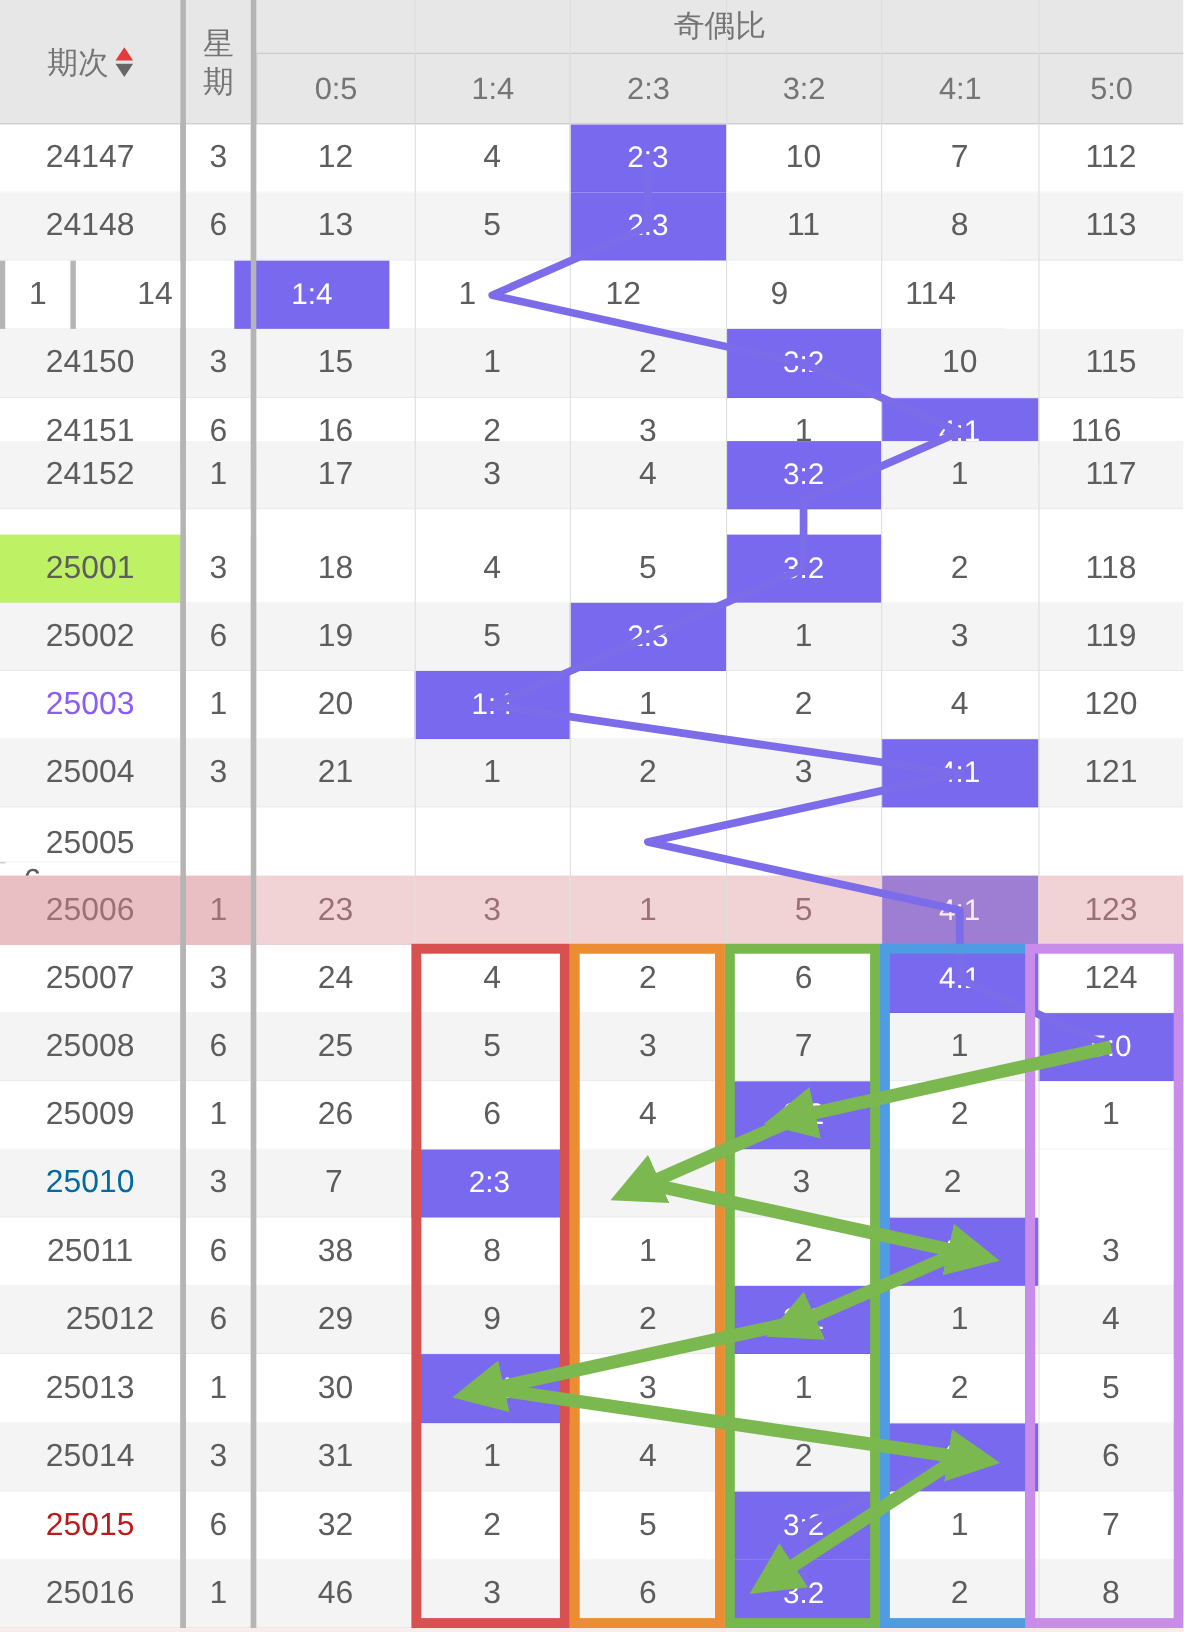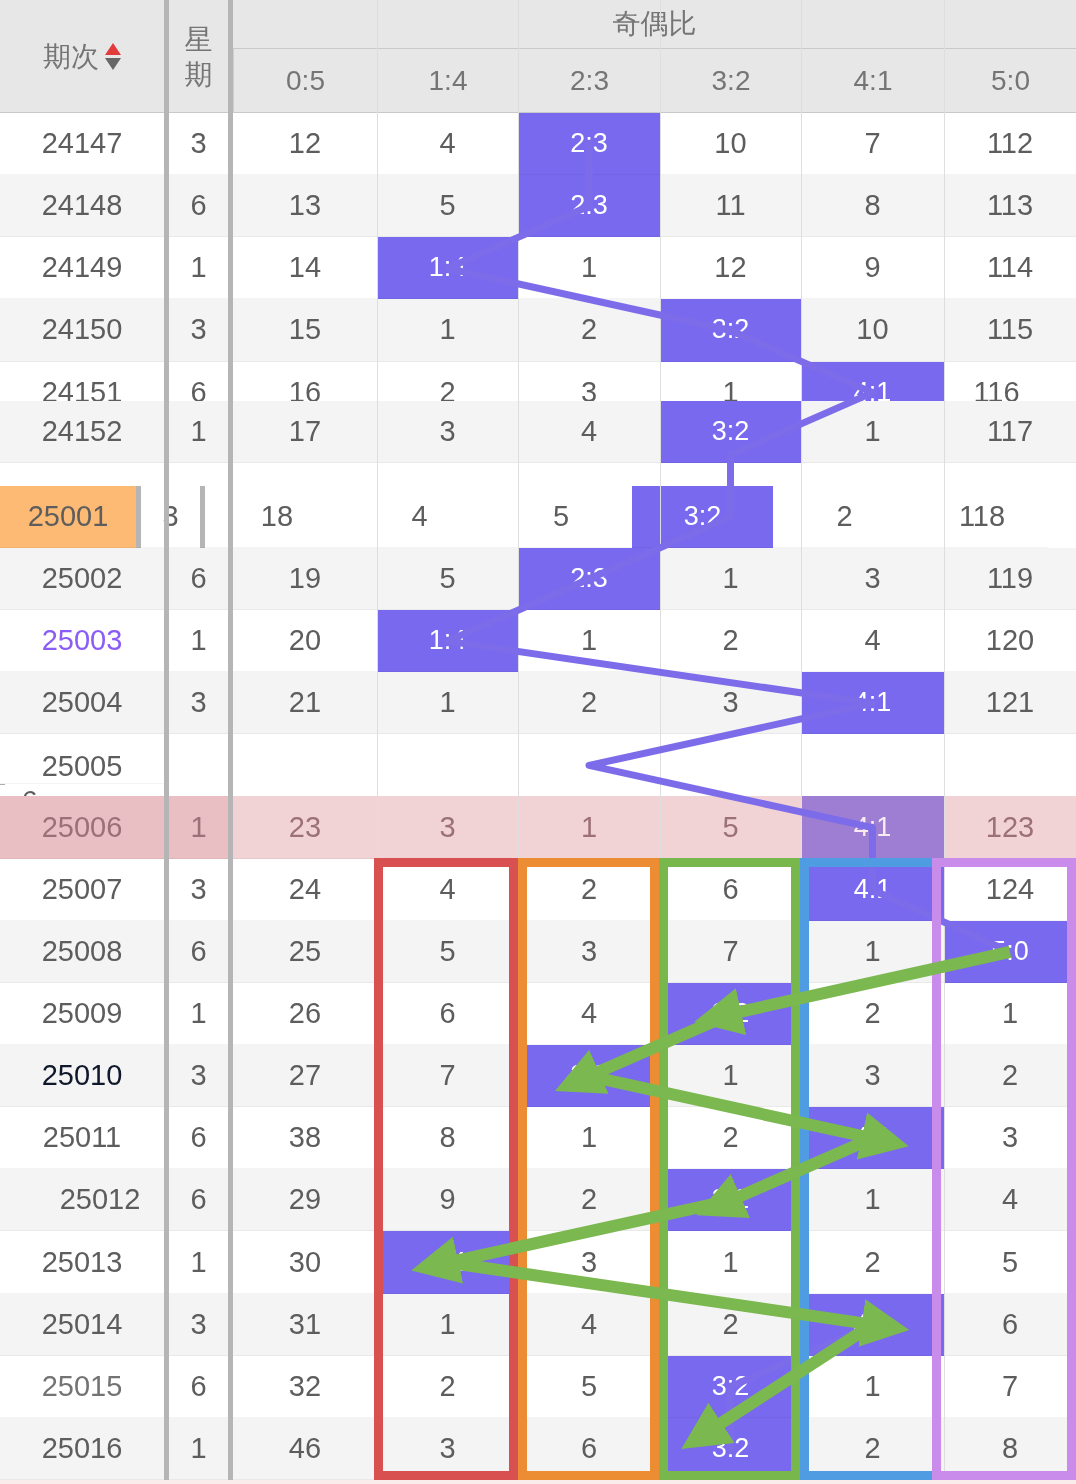--- a/index.html
+++ b/index.html
@@ -60,21 +60,20 @@
         <div class="cell" style="width: 59px; background: rgb(244, 244, 244); color: rgb(93, 93, 93);">6</div>
         <div class="cell" style="width: 5px; background: rgb(181, 181, 181);"></div>
         <div class="cell" style="width: 144px; background: rgb(244, 244, 244); color: rgb(93, 93, 93);">13</div>
         <div class="cell" style="width: 141px; background: rgb(244, 244, 244); color: rgb(93, 93, 93);">5</div>
         <div class="cell hlcell" style="width: 142px; background: rgb(121, 105, 239); color: rgb(255, 255, 255);">2:3</div>
         <div class="cell" style="width: 141px; background: rgb(244, 244, 244); color: rgb(93, 93, 93);">11</div>
         <div class="cell" style="width: 143px; background: rgb(244, 244, 244); color: rgb(93, 93, 93);">8</div>
         <div class="cell" style="width: 132px; background: rgb(244, 244, 244); color: rgb(93, 93, 93);">113</div>
       </div>
       <div class="trow" style="top: 237.272px; height: 62.136px;">
-        <div class="cell" style="width: 164px; background: rgb(255, 255, 255); color: rgb(93, 93, 93);">24149</div>
         <div class="cell" style="width: 5px; background: rgb(181, 181, 181);"></div>
         <div class="cell" style="width: 59px; background: rgb(255, 255, 255); color: rgb(93, 93, 93);">1</div>
         <div class="cell" style="width: 5px; background: rgb(181, 181, 181);"></div>
         <div class="cell" style="width: 144px; background: rgb(255, 255, 255); color: rgb(93, 93, 93);">14</div>
         <div class="cell hlcell" style="width: 141px; background: rgb(121, 105, 239); color: rgb(255, 255, 255);">1:4</div>
         <div class="cell" style="width: 142px; background: rgb(255, 255, 255); color: rgb(93, 93, 93);">1</div>
         <div class="cell" style="width: 141px; background: rgb(255, 255, 255); color: rgb(93, 93, 93);">12</div>
         <div class="cell" style="width: 143px; background: rgb(255, 255, 255); color: rgb(93, 93, 93);">9</div>
         <div class="cell" style="width: 132px; background: rgb(255, 255, 255); color: rgb(93, 93, 93);">114</div>
       </div>
@@ -108,21 +107,21 @@
         <div class="cell" style="width: 59px; background: rgb(244, 244, 244); color: rgb(93, 93, 93);">1</div>
         <div class="cell" style="width: 5px; background: rgb(181, 181, 181);"></div>
         <div class="cell" style="width: 144px; background: rgb(244, 244, 244); color: rgb(93, 93, 93);">17</div>
         <div class="cell" style="width: 141px; background: rgb(244, 244, 244); color: rgb(93, 93, 93);">3</div>
         <div class="cell" style="width: 142px; background: rgb(244, 244, 244); color: rgb(93, 93, 93);">4</div>
         <div class="cell hlcell" style="width: 141px; background: rgb(121, 105, 239); color: rgb(255, 255, 255);">3:2</div>
         <div class="cell" style="width: 143px; background: rgb(244, 244, 244); color: rgb(93, 93, 93);">1</div>
         <div class="cell" style="width: 132px; background: rgb(244, 244, 244); color: rgb(93, 93, 93);">117</div>
       </div>
       <div class="trow" style="top: 485.816px; height: 62.136px;">
-        <div class="cell" style="width: 136px; background: #fdba74; color: rgb(93, 93, 93);">25001</div>
+        <div class="cell" style="width: 164px; background: #bef264; color: rgb(93, 93, 93);">25001</div>
         <div class="cell" style="width: 5px; background: rgb(181, 181, 181);"></div>
         <div class="cell" style="width: 59px; background: rgb(255, 255, 255); color: rgb(93, 93, 93);">3</div>
         <div class="cell" style="width: 5px; background: rgb(181, 181, 181);"></div>
         <div class="cell" style="width: 144px; background: rgb(255, 255, 255); color: rgb(93, 93, 93);">18</div>
         <div class="cell" style="width: 141px; background: rgb(255, 255, 255); color: rgb(93, 93, 93);">4</div>
         <div class="cell" style="width: 142px; background: rgb(255, 255, 255); color: rgb(93, 93, 93);">5</div>
         <div class="cell hlcell" style="width: 141px; background: rgb(121, 105, 239); color: rgb(255, 255, 255);">3:2</div>
         <div class="cell" style="width: 143px; background: rgb(255, 255, 255); color: rgb(93, 93, 93);">2</div>
         <div class="cell" style="width: 132px; background: rgb(255, 255, 255); color: rgb(93, 93, 93);">118</div>
       </div>
@@ -216,25 +215,24 @@
         <div class="cell" style="width: 59px; background: rgb(255, 255, 255); color: rgb(93, 93, 93);">1</div>
         <div class="cell" style="width: 5px; background: rgb(181, 181, 181);"></div>
         <div class="cell" style="width: 144px; background: rgb(255, 255, 255); color: rgb(93, 93, 93);">26</div>
         <div class="cell" style="width: 141px; background: rgb(255, 255, 255); color: rgb(93, 93, 93);">6</div>
         <div class="cell" style="width: 142px; background: rgb(255, 255, 255); color: rgb(93, 93, 93);">4</div>
         <div class="cell hlcell" style="width: 141px; background: rgb(121, 105, 239); color: rgb(255, 255, 255);">3:2</div>
         <div class="cell" style="width: 143px; background: rgb(255, 255, 255); color: rgb(93, 93, 93);">2</div>
         <div class="cell" style="width: 132px; background: rgb(255, 255, 255); color: rgb(93, 93, 93);">1</div>
       </div>
       <div class="trow" style="top: 1045.04px; height: 62.136px;">
-        <div class="cell" style="width: 164px; background: rgb(244, 244, 244); color: #0f172a;">25010</div>
+        <div class="cell" style="width: 164px; background: rgb(244, 244, 244); color: #0369a1;">25010</div>
         <div class="cell" style="width: 5px; background: rgb(181, 181, 181);"></div>
         <div class="cell" style="width: 59px; background: rgb(244, 244, 244); color: rgb(93, 93, 93);">3</div>
         <div class="cell" style="width: 5px; background: rgb(181, 181, 181);"></div>
-        <div class="cell" style="width: 144px; background: rgb(244, 244, 244); color: rgb(93, 93, 93);">27</div>
         <div class="cell" style="width: 141px; background: rgb(244, 244, 244); color: rgb(93, 93, 93);">7</div>
         <div class="cell hlcell" style="width: 142px; background: rgb(121, 105, 239); color: rgb(255, 255, 255);">2:3</div>
         <div class="cell" style="width: 141px; background: rgb(244, 244, 244); color: rgb(93, 93, 93);">1</div>
         <div class="cell" style="width: 143px; background: rgb(244, 244, 244); color: rgb(93, 93, 93);">3</div>
         <div class="cell" style="width: 132px; background: rgb(244, 244, 244); color: rgb(93, 93, 93);">2</div>
       </div>
       <div class="trow" style="top: 1107.18px; height: 62.136px;">
         <div class="cell" style="width: 164px; background: rgb(255, 255, 255); color: rgb(93, 93, 93);">25011</div>
         <div class="cell" style="width: 5px; background: rgb(181, 181, 181);"></div>
         <div class="cell" style="width: 59px; background: rgb(255, 255, 255); color: rgb(93, 93, 93);">6</div>
@@ -276,21 +274,21 @@
         <div class="cell" style="width: 59px; background: rgb(244, 244, 244); color: rgb(93, 93, 93);">3</div>
         <div class="cell" style="width: 5px; background: rgb(181, 181, 181);"></div>
         <div class="cell" style="width: 144px; background: rgb(244, 244, 244); color: rgb(93, 93, 93);">31</div>
         <div class="cell" style="width: 141px; background: rgb(244, 244, 244); color: rgb(93, 93, 93);">1</div>
         <div class="cell" style="width: 142px; background: rgb(244, 244, 244); color: rgb(93, 93, 93);">4</div>
         <div class="cell" style="width: 141px; background: rgb(244, 244, 244); color: rgb(93, 93, 93);">2</div>
         <div class="cell hlcell" style="width: 143px; background: rgb(121, 105, 239); color: rgb(255, 255, 255);">4:1</div>
         <div class="cell" style="width: 132px; background: rgb(244, 244, 244); color: rgb(93, 93, 93);">6</div>
       </div>
       <div class="trow" style="top: 1355.72px; height: 62.136px;">
-        <div class="cell" style="width: 164px; background: rgb(255, 255, 255); color: #737373;">25015</div>
+        <div class="cell" style="width: 164px; background: rgb(255, 255, 255); color: #b91c1c;">25015</div>
         <div class="cell" style="width: 5px; background: rgb(181, 181, 181);"></div>
         <div class="cell" style="width: 59px; background: rgb(255, 255, 255); color: rgb(93, 93, 93);">6</div>
         <div class="cell" style="width: 5px; background: rgb(181, 181, 181);"></div>
         <div class="cell" style="width: 144px; background: rgb(255, 255, 255); color: rgb(93, 93, 93);">32</div>
         <div class="cell" style="width: 141px; background: rgb(255, 255, 255); color: rgb(93, 93, 93);">2</div>
         <div class="cell" style="width: 142px; background: rgb(255, 255, 255); color: rgb(93, 93, 93);">5</div>
         <div class="cell hlcell" style="width: 141px; background: rgb(121, 105, 239); color: rgb(255, 255, 255);">3:2</div>
         <div class="cell" style="width: 143px; background: rgb(255, 255, 255); color: rgb(93, 93, 93);">1</div>
         <div class="cell" style="width: 132px; background: rgb(255, 255, 255); color: rgb(93, 93, 93);">7</div>
       </div>

